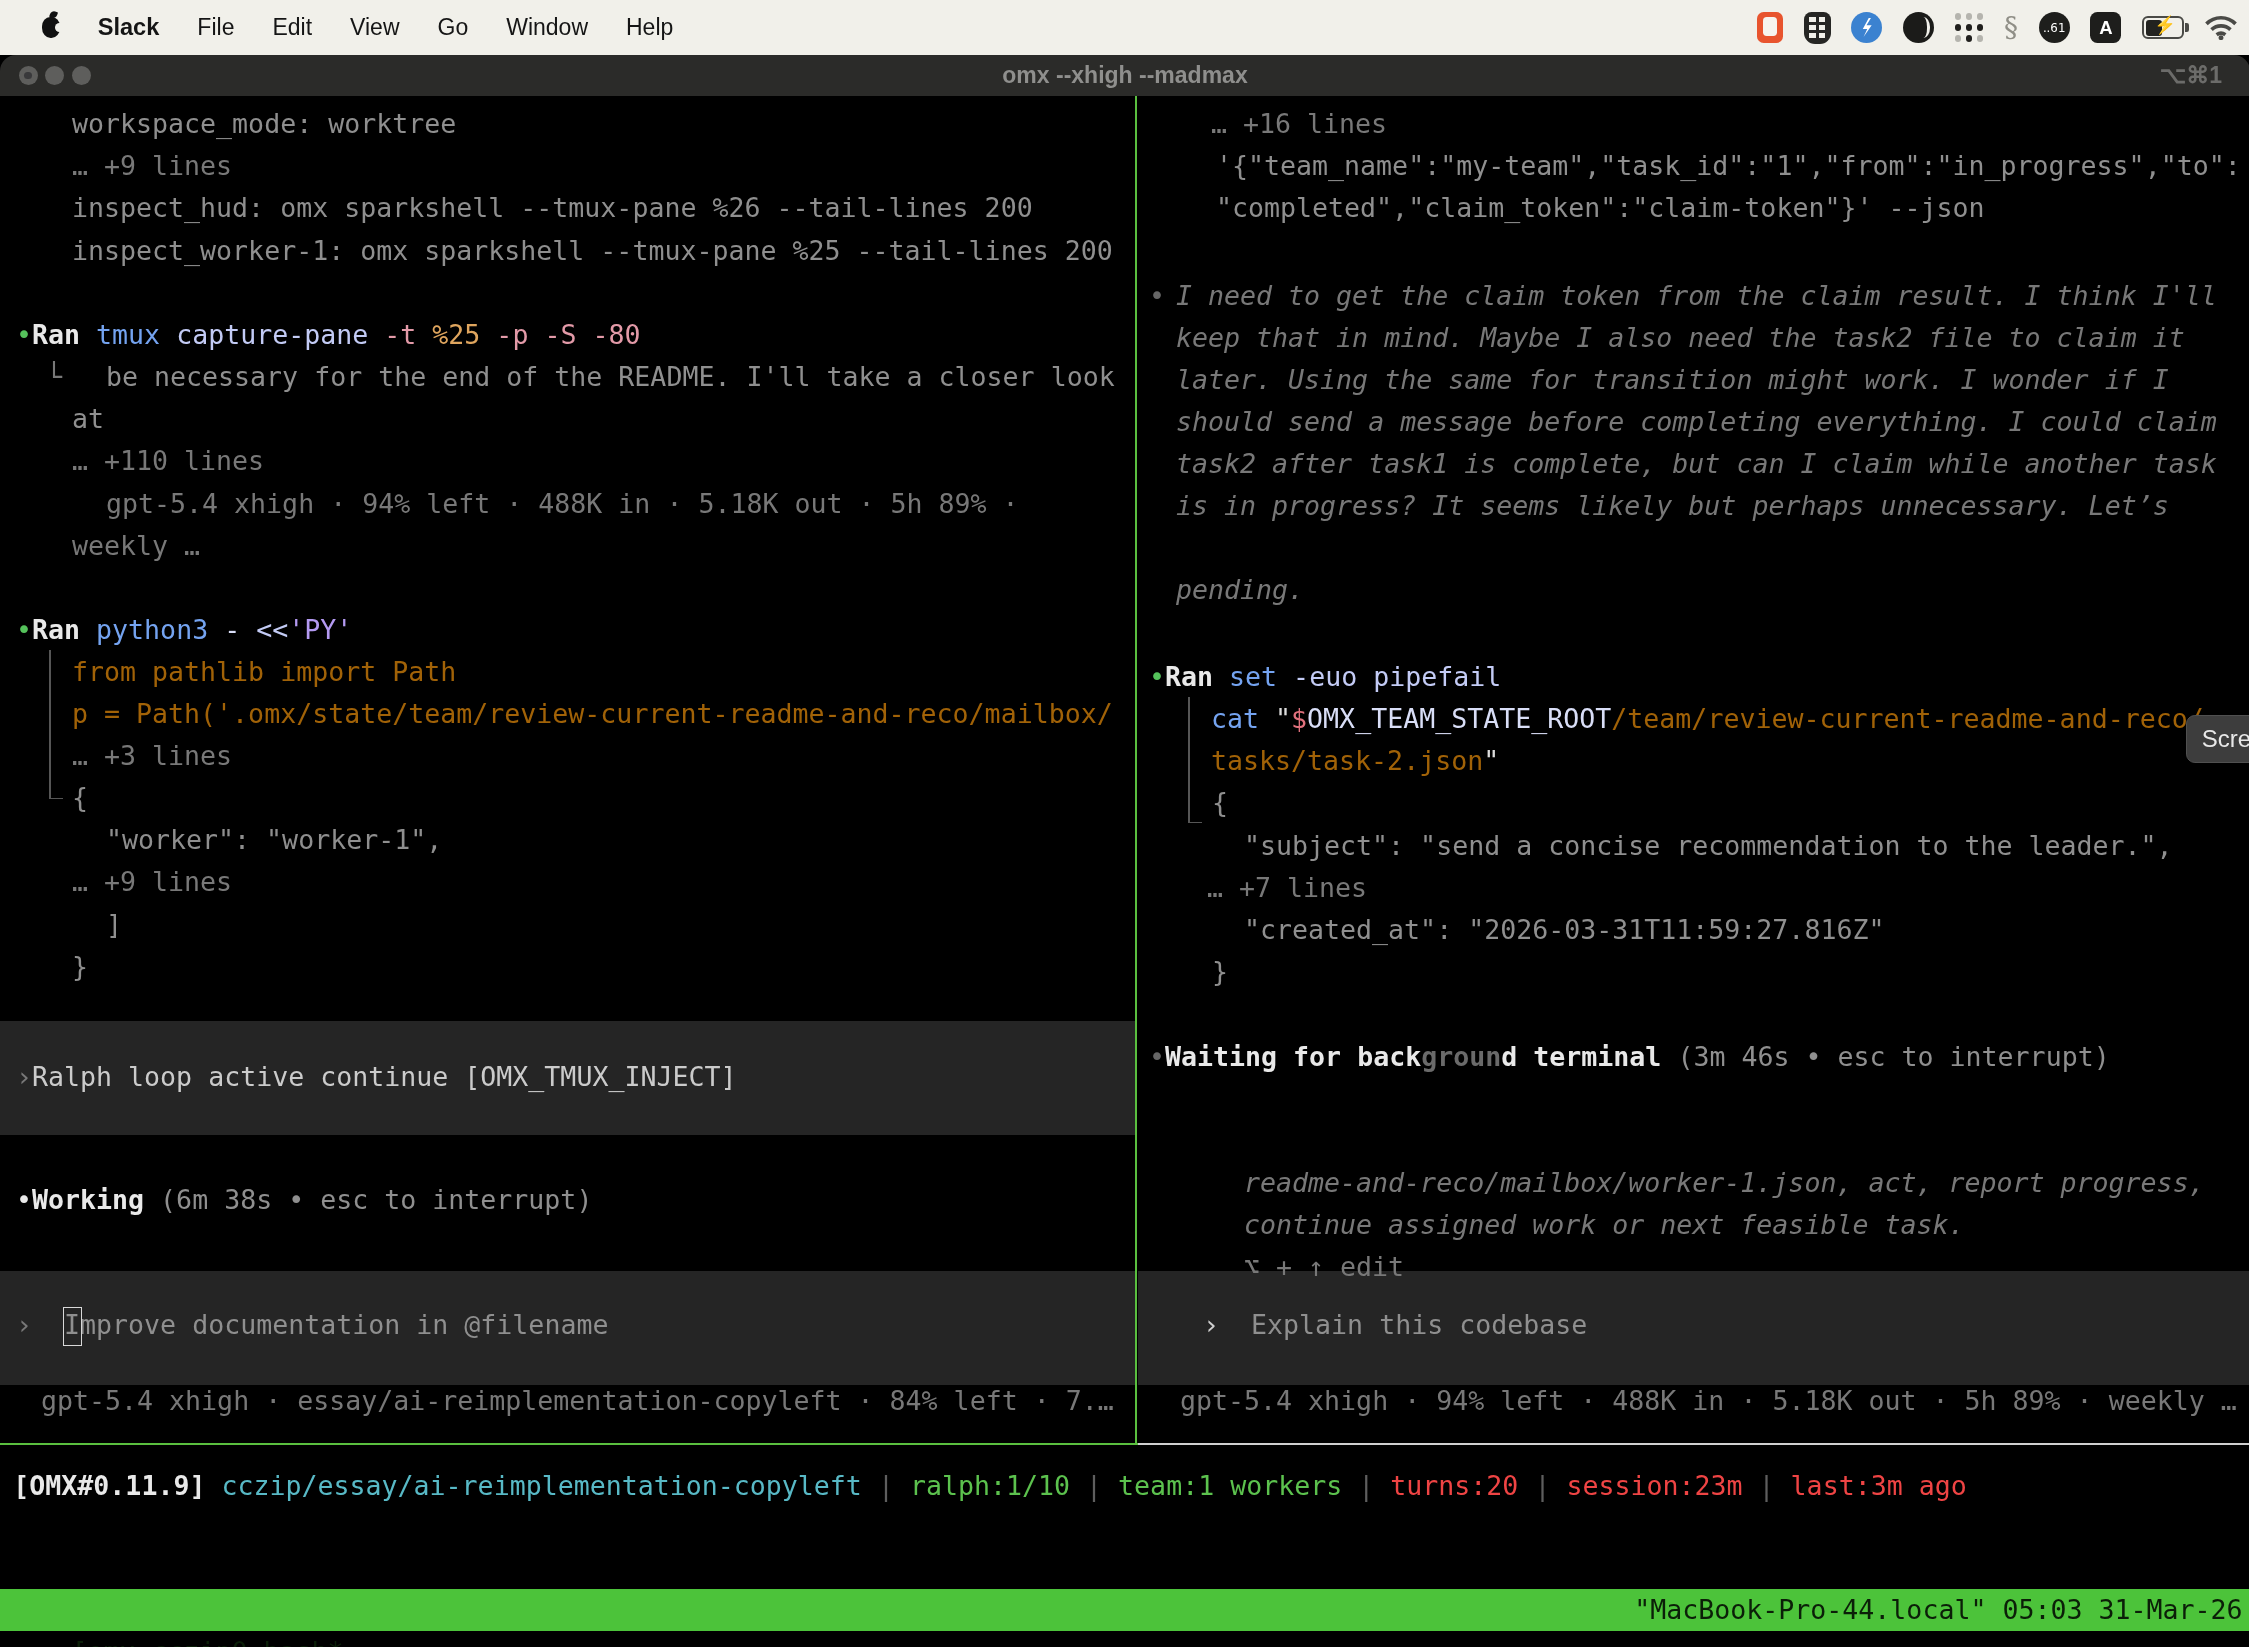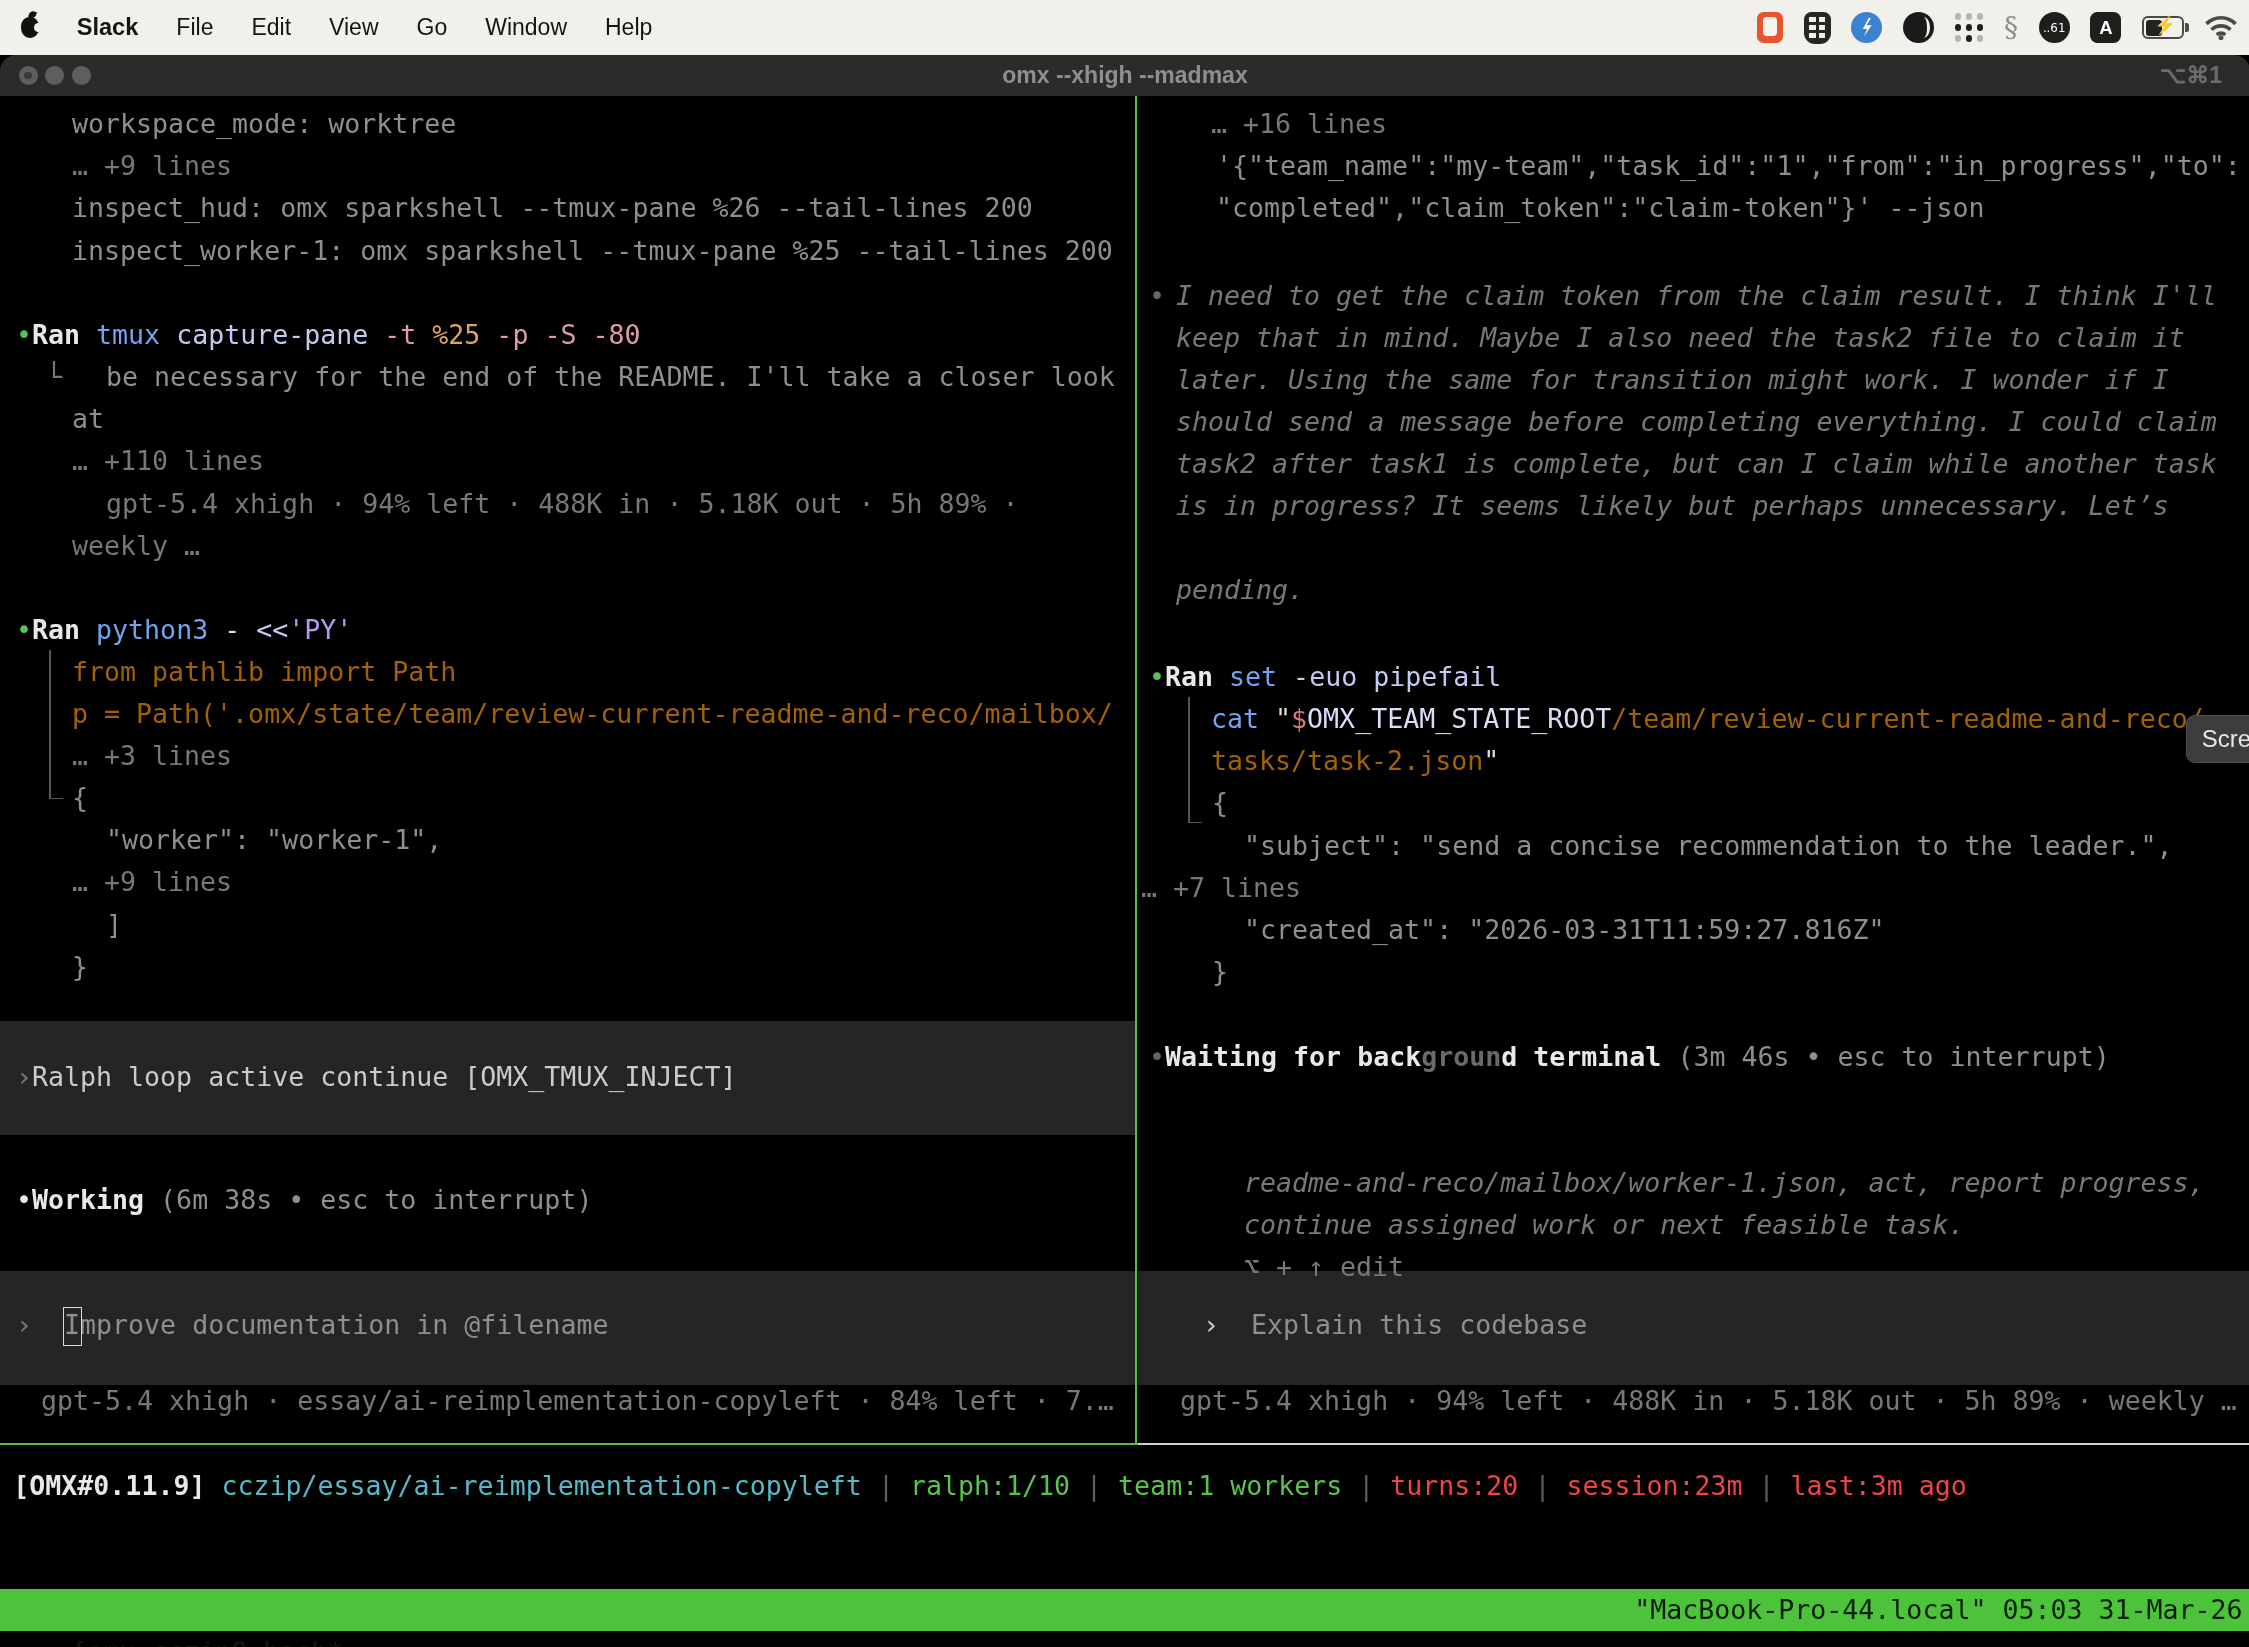--- a/index.html
+++ b/index.html
@@ -1,21 +1,21 @@
 <!DOCTYPE html>
 <html style="font-size:11.8px"><head>
 <meta charset="utf-8">
 <style>
   html,body{margin:0;padding:0;background:#000;}
   .screen{position:relative;width:2250px;height:1648px;overflow:hidden;background:#000;
           font-family:"DejaVu Sans Mono",monospace;}
   
   .menubar{position:absolute;top:0;left:0;width:2250px;height:55px;background:#f1f0ea;
            display:flex;align-items:center;font-family:"Liberation Sans",sans-serif;color:#151515;}
-  .menubar .left{display:flex;align-items:center;gap:38px;padding-left:21px;font-size:23px;}
+  .menubar .left{display:flex;align-items:center;gap:38px;padding-left:42px;font-size:23px;}
   .menu-item{white-space:nowrap;}
   .menu-item.app{font-weight:700;font-size:23.6px;}
   .apple{position:relative;width:17.7px;height:20.7px;background:#111;border-radius:46% 46% 48% 48%;}
   .apple:before{content:"";position:absolute;top:-5.9px;left:8px;width:6.6px;height:7.4px;background:#111;
                 border-radius:60% 10% 60% 10%;transform:rotate(20deg);}
   .apple:after{content:"";position:absolute;top:5.9px;right:-4.4px;width:8.9px;height:8.9px;background:#f1f0ea;border-radius:50%;}
   .menubar .right{position:absolute;right:13.3px;top:0;height:55px;display:flex;align-items:center;gap:20.7px;}
   .mbi{display:flex;align-items:center;justify-content:center;}
   .shot-icon{width:26.6px;height:31px;background:#e8542e;border-radius:6.6px;position:relative;}
   .shot-icon i{position:absolute;left:5.9px;top:5.2px;width:14.8px;height:19px;background:#f6f4ef;border-radius:3.7px;}
@@ -194,21 +194,21 @@
   <div class="ml dim it" style="top:485px;left:1176px">is in progress? It seems likely but perhaps unnecessary. Let’s</div>
   <div class="ml dim it" style="top:569px;left:1176px">pending.</div>
 
   <div class="ml" style="top:656px;left:1149px"><span class="gbul">•</span><span class="bright b">Ran</span><span class="blue"> set</span><span class="peri"> -euo pipefail</span></div>
   <div class="vline" style="left:1188px;top:697px;height:125px"></div>
   <div class="elb" style="left:1188px;top:697px;height:125px"></div>
   <div class="ml" style="top:698px;left:1211px"><span class="blue">cat</span><span class="wq"> "</span><span class="dollar">$</span><span class="varc">OMX_TEAM_STATE_ROOT</span><span class="gcode">/team/review-current-readme-and-reco/</span></div>
   <div class="ml" style="top:740px;left:1211px"><span class="gcode">tasks/task-2.json</span><span class="wq">"</span></div>
   <div class="ml" style="top:782px;left:1212px">{</div>
   <div class="ml" style="top:825px;left:1244px">"subject": "send a concise recommendation to the leader.",</div>
-  <div class="ml dim" style="top:867px;left:1141px">… +7 lines</div>
+  <div class="ml dim" style="top:867px;left:1207px">… +7 lines</div>
   <div class="ml" style="top:909px;left:1244px">"created_at": "2026-03-31T11:59:27.816Z"</div>
   <div class="ml" style="top:951px;left:1212px">}</div>
 
   <div class="tooltip" style="top:715px;left:2186px;width:103px">Scre</div>
 
   <div class="ml" style="top:1036px;left:1149px"><span class="dbul">•</span><span class="bright b">Waiting for back</span><span class="b" style="color:#6a6a6a">groun</span><span class="bright b">d terminal</span><span> (3m 46s • esc to interrupt)</span></div>
 
   <div class="ml dim it" style="top:1162px;left:1244px">readme-and-reco/mailbox/worker-1.json, act, report progress,</div>
   <div class="ml dim it" style="top:1204px;left:1244px">continue assigned work or next feasible task.</div>
   <div class="ml dim" style="top:1246px;left:1244px">⌥ + ↑ edit</div>

